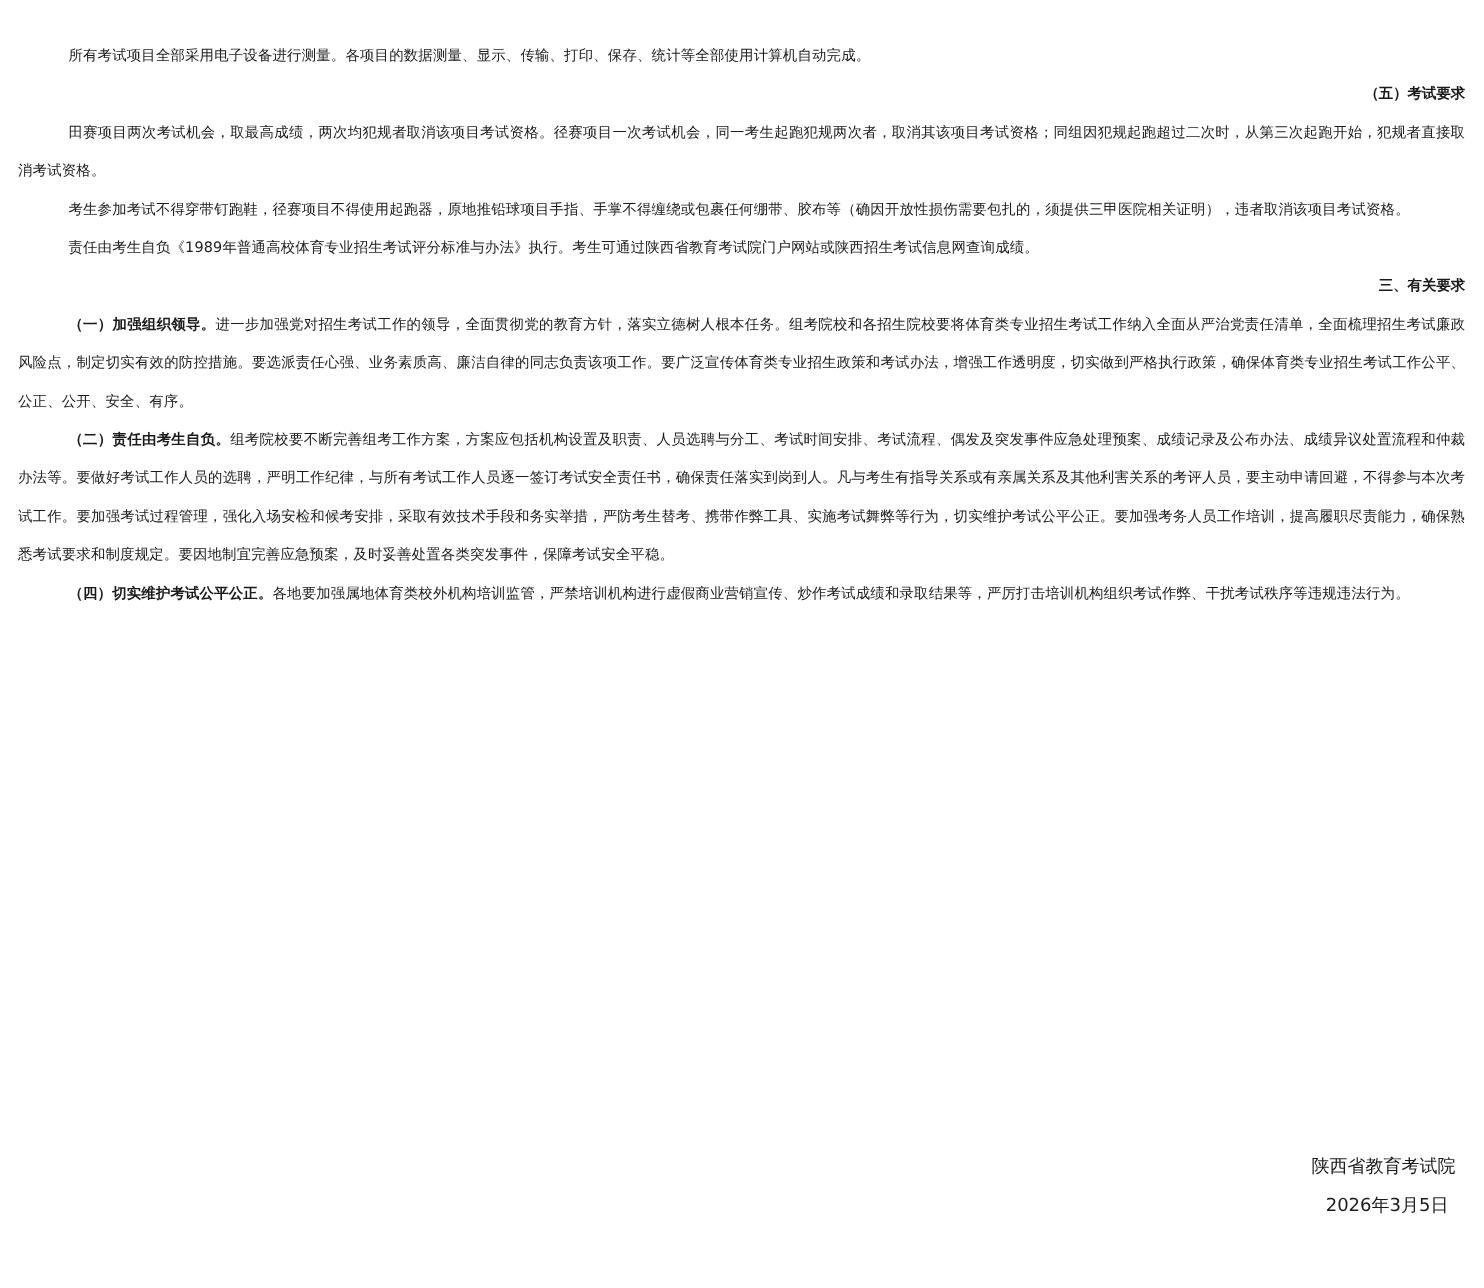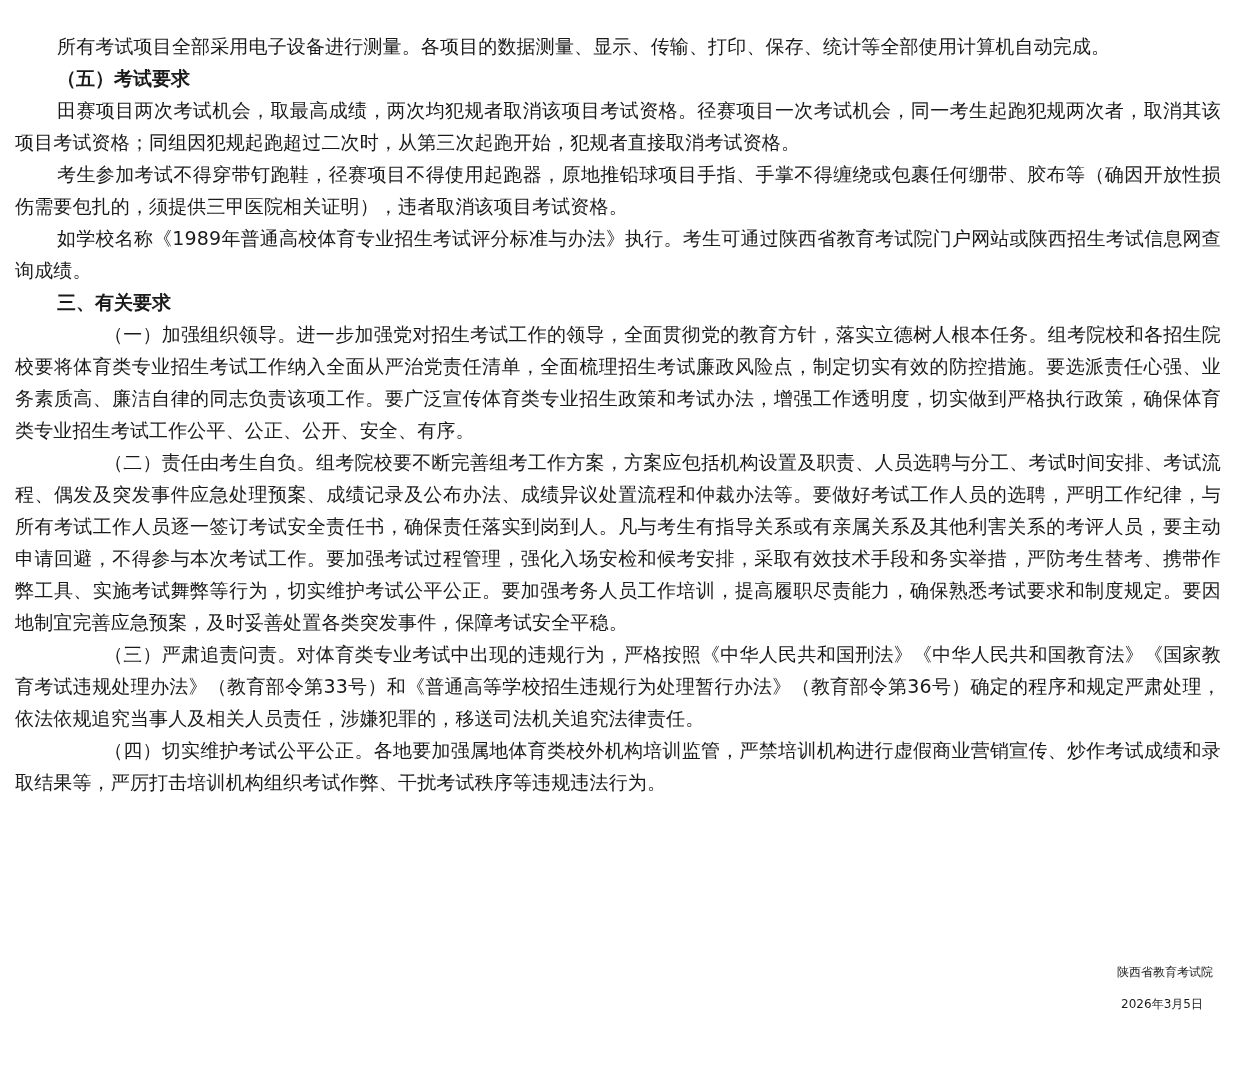--- a/index.html
+++ b/index.html
@@ -3,43 +3,42 @@
 <meta charset="utf-8">
 <style>
   html, body { margin: 0; padding: 0; background: #ffffff; }
   body {
     width: 1237px; height: 1073px; overflow: hidden;
     font-family: "DejaVu Sans", "Liberation Sans", sans-serif;
     color: #1a1a1a;
   }
   .doc {
     position: absolute; left: 15px; top: 30px; width: 1206px;
-    font-size: 19px; line-height: 32px;
+    font-size: 12px; line-height: 32px;
   }
   .p { margin: 0; text-indent: 42px; text-align: justify; letter-spacing: 0.15px; }
-  .h { margin: 0; text-indent: 42px; font-weight: bold; }
-  .b { font-weight: normal; margin-left: 47px; }
+  .h { margin: 0; text-indent: 42px; font-weight: bold; text-align: right; }
+  .b { font-weight: bold; }
   .sign {
     position: absolute; right: 24px; top: 956px;
-    font-size: 12px; line-height: 32px; text-align: center;
+    font-size: 15px; line-height: 32px; text-align: right;
   }
   .sign div:nth-child(2) { padding-right: 6px; }
 </style>
 </head>
 <body>
 
 <div class="doc">
   <p class="p">所有考试项目全部采用电子设备进行测量。各项目的数据测量、显示、传输、打印、保存、统计等全部使用计算机自动完成。</p>
   <p class="h">（五）考试要求</p>
   <p class="p">田赛项目两次考试机会，取最高成绩，两次均犯规者取消该项目考试资格。径赛项目一次考试机会，同一考生起跑犯规两次者，取消其该项目考试资格；同组因犯规起跑超过二次时，从第三次起跑开始，犯规者直接取消考试资格。</p>
   <p class="p">考生参加考试不得穿带钉跑鞋，径赛项目不得使用起跑器，原地推铅球项目手指、手掌不得缠绕或包裹任何绷带、胶布等（确因开放性损伤需要包扎的，须提供三甲医院相关证明），违者取消该项目考试资格。</p>
-  <p class="p">如学校名称《1989年普通高校体育专业招生考试评分标准与办法》执行。考生可通过陕西省教育考试院门户网站或陕西招生考试信息网查询成绩。</p>
+  <p class="p">责任由考生自负《1989年普通高校体育专业招生考试评分标准与办法》执行。考生可通过陕西省教育考试院门户网站或陕西招生考试信息网查询成绩。</p>
   <p class="h">三、有关要求</p>
   <p class="p"><span class="b">（一）加强组织领导。</span><span>进一步加强党对招生考试工作的领导，全面贯彻党的教育方针，落实立德树人根本任务。组考院校和各招生院校要将体育类专业招生考试工作纳入全面从严治党责任清单，全面梳理招生考试廉政风险点，制定切实有效的防控措施。要选派责任心强、业务素质高、廉洁自律的同志负责该项工作。要广泛宣传体育类专业招生政策和考试办法，增强工作透明度，切实做到严格执行政策，确保体育类专业招生考试工作公平、公正、公开、安全、有序。</span></p>
   <p class="p"><span class="b">（二）责任由考生自负。</span><span>组考院校要不断完善组考工作方案，方案应包括机构设置及职责、人员选聘与分工、考试时间安排、考试流程、偶发及突发事件应急处理预案、成绩记录及公布办法、成绩异议处置流程和仲裁办法等。要做好考试工作人员的选聘，严明工作纪律，与所有考试工作人员逐一签订考试安全责任书，确保责任落实到岗到人。凡与考生有指导关系或有亲属关系及其他利害关系的考评人员，要主动申请回避，不得参与本次考试工作。要加强考试过程管理，强化入场安检和候考安排，采取有效技术手段和务实举措，严防考生替考、携带作弊工具、实施考试舞弊等行为，切实维护考试公平公正。要加强考务人员工作培训，提高履职尽责能力，确保熟悉考试要求和制度规定。要因地制宜完善应急预案，及时妥善处置各类突发事件，保障考试安全平稳。</span></p>
-  <p class="p"><span class="b">（三）严肃追责问责。</span><span>对体育类专业考试中出现的违规行为，严格按照《中华人民共和国刑法》《中华人民共和国教育法》《国家教育考试违规处理办法》（教育部令第33号）和《普通高等学校招生违规行为处理暂行办法》（教育部令第36号）确定的程序和规定严肃处理，依法依规追究当事人及相关人员责任，涉嫌犯罪的，移送司法机关追究法律责任。</span></p>
   <p class="p"><span class="b">（四）切实维护考试公平公正。</span><span>各地要加强属地体育类校外机构培训监管，严禁培训机构进行虚假商业营销宣传、炒作考试成绩和录取结果等，严厉打击培训机构组织考试作弊、干扰考试秩序等违规违法行为。</span></p>
 </div>
 
 <div class="sign">
   <div>陕西省教育考试院</div>
   <div>2026年3月5日</div>
 </div>
 
 </body></html>

